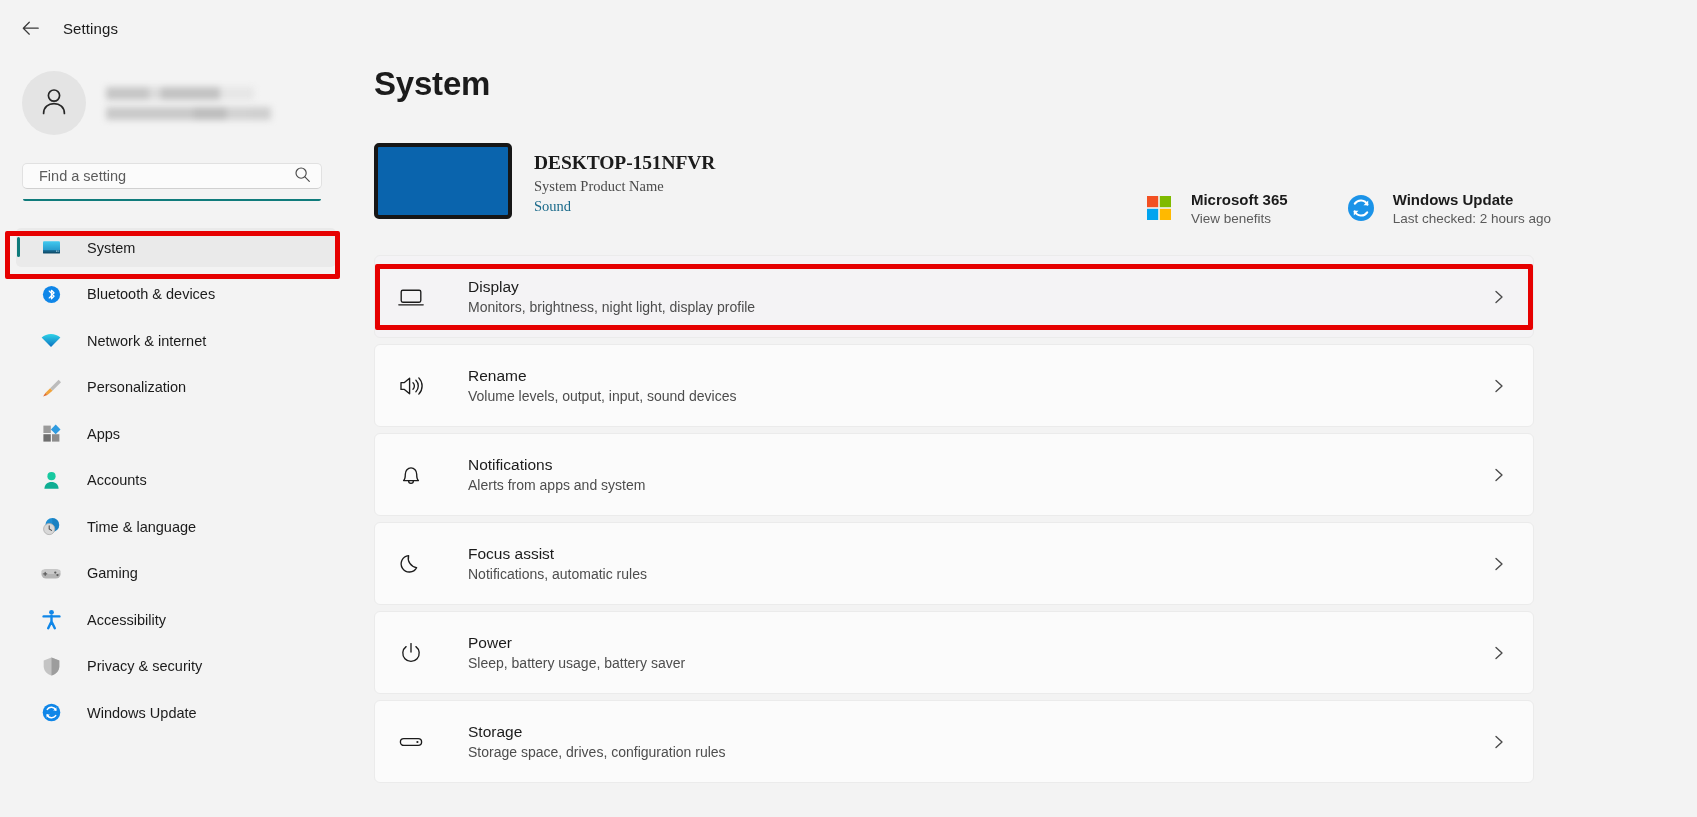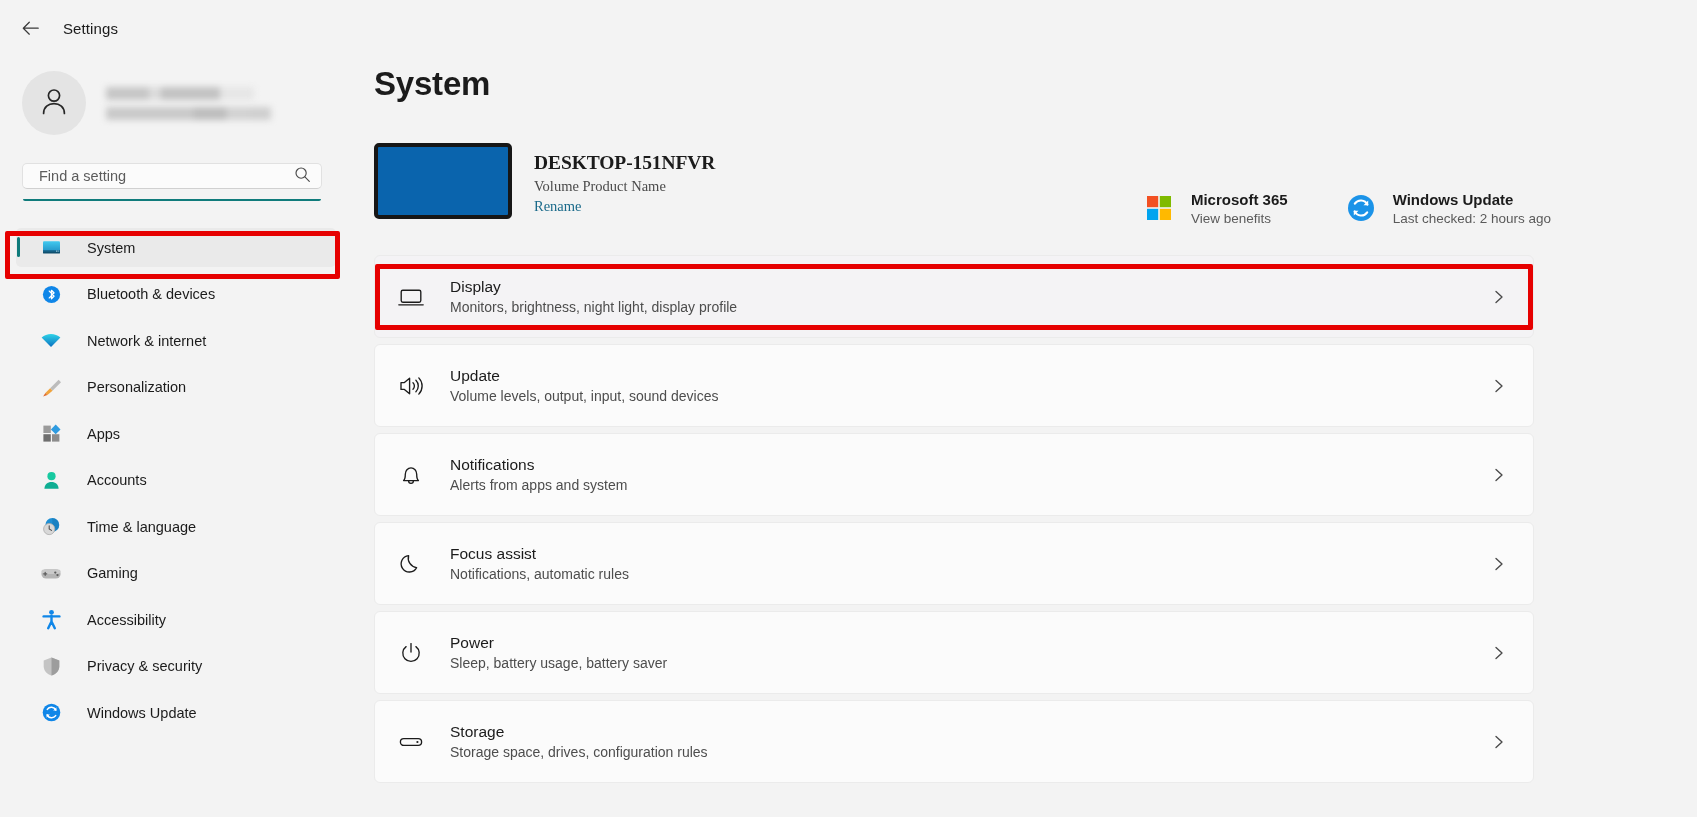--- a/index.html
+++ b/index.html
@@ -255,21 +255,21 @@
     align-items: center;
     padding-left: 19px;
     cursor: pointer;
   }
   .card.highlighted { background: #f4f3f5; }
   .card-icon {
     width: 34px; height: 34px;
     flex: none;
     display: flex; align-items: center; justify-content: center;
   }
-  .card-text { margin-left: 22px; }
+  .card-text { margin-left: 40px; }
   .card-title {
     font-size: 15.5px;
     color: #1b1b1b;
   }
   .card-sub {
     margin-top: 3px;
     font-size: 14px;
     color: #4d4d4d;
   }
   .chevron {
@@ -480,22 +480,22 @@
   </div>
 
   <div class="main">
 
     <div class="page-title">System</div>
 
     <div class="device-row">
       <div class="monitor-thumb"></div>
       <div class="device-info">
         <div class="device-name">DESKTOP-151NFVR</div>
-        <div class="device-sub">Volume Product Name</div>
-        <div class="device-rename">Rename</div>
+        <div class="device-sub">System Product Name</div>
+        <div class="device-rename">Sound</div>
       </div>
     </div>
 
     <div class="widgets">
 
       <div class="widget">
         <span class="widget-icon">
           <svg width="26" height="26" viewBox="0 0 26 26">
             <rect x="1" y="1" width="11.2" height="11.2" fill="#f25022"></rect>
             <rect x="13.8" y="1" width="11.2" height="11.2" fill="#7fba00"></rect>
@@ -550,21 +550,21 @@
       <div class="card">
         <span class="card-icon">
           <svg width="28" height="28" viewBox="0 0 28 28" fill="none">
             <path d="M4 10.6 H7.4 L12.6 6.2 V21.8 L7.4 17.4 H4 Z" stroke="#1b1b1b" stroke-width="1.35" stroke-linejoin="round"></path>
             <path d="M16 10.8 A4.4 4.4 0 0 1 16 17.2" stroke="#1b1b1b" stroke-width="1.35" stroke-linecap="round"></path>
             <path d="M18.9 8.3 A8 8 0 0 1 18.9 19.7" stroke="#1b1b1b" stroke-width="1.35" stroke-linecap="round"></path>
             <path d="M21.8 5.9 A11.6 11.6 0 0 1 21.8 22.1" stroke="#1b1b1b" stroke-width="1.35" stroke-linecap="round"></path>
           </svg>
         </span>
         <div class="card-text">
-          <div class="card-title">Update</div>
+          <div class="card-title">Rename</div>
           <div class="card-sub">Volume levels, output, input, sound devices</div>
         </div>
         <span class="chevron">
           <svg width="12" height="14" viewBox="0 0 12 14" fill="none">
             <path d="M3 1.4 L9 7 L3 12.6" stroke="#4a4a4a" stroke-width="1.35" stroke-linecap="round" stroke-linejoin="round"></path>
           </svg>
         </span>
       </div>
 
       <div class="card">

